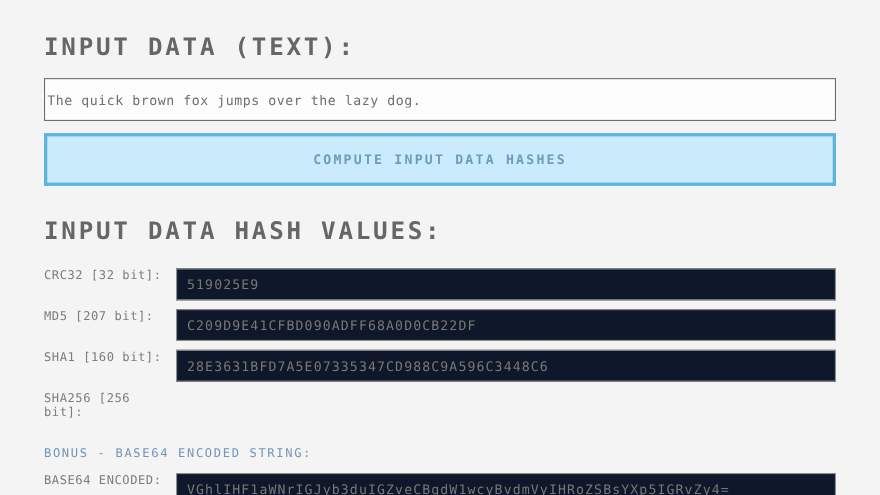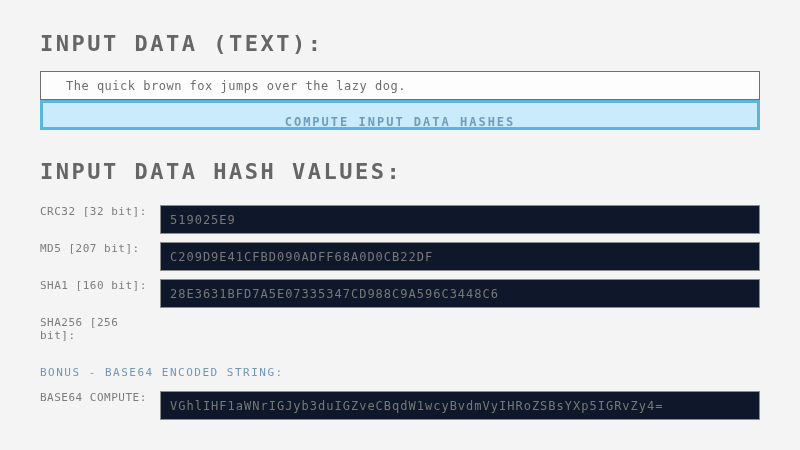--- a/index.html
+++ b/index.html
@@ -18,36 +18,37 @@
     font-weight: bold;
     letter-spacing: 2.5px;
     color: #666666;
     text-transform: uppercase;
   }
   .title-hashes { margin-top: 29px; }
 
   .text-field {
     display: block;
     width: 100%;
-    height: 29px;
+    height: 39px;
     margin-top: 15px;
     border: 1px solid #6f6f6f;
     background: #fdfdfd;
-    padding: 0 25px;
+    padding: 0 2px;
     font-family: inherit;
     font-size: 12px;
     letter-spacing: 0.5px;
     color: #6e6e6e;
     outline: none;
   }
 
   .compute-btn {
     display: block;
     width: 100%;
-    height: 30px;
+    height: 48px;
+    margin-top: 11px;
     border: 3px solid #5cb5df;
     background: #c9ebfb;
     color: #6e9cbd;
     font-family: inherit;
     font-size: 12px;
     font-weight: bold;
     letter-spacing: 2px;
     text-transform: uppercase;
     cursor: pointer;
     padding: 12px;
@@ -123,17 +124,17 @@
 
     <div class="row">
       <span class="row-label">SHA256 [256 bit]:</span>
     </div>
 
   </div>
 
   <h2 class="bonus-title">BONUS - BASE64 ENCODED STRING:</h2>
 
   <div class="row base64-row">
-    <span class="row-label">BASE64 COMPUTE:</span>
+    <span class="row-label">BASE64 ENCODED:</span>
     <input class="row-value" type="text" readonly="" value="VGhlIHF1aWNrIGJyb3duIGZveCBqdW1wcyBvdmVyIHRoZSBsYXp5IGRvZy4=" style="">
   </div>
 
 </div>
 
 </body></html>

